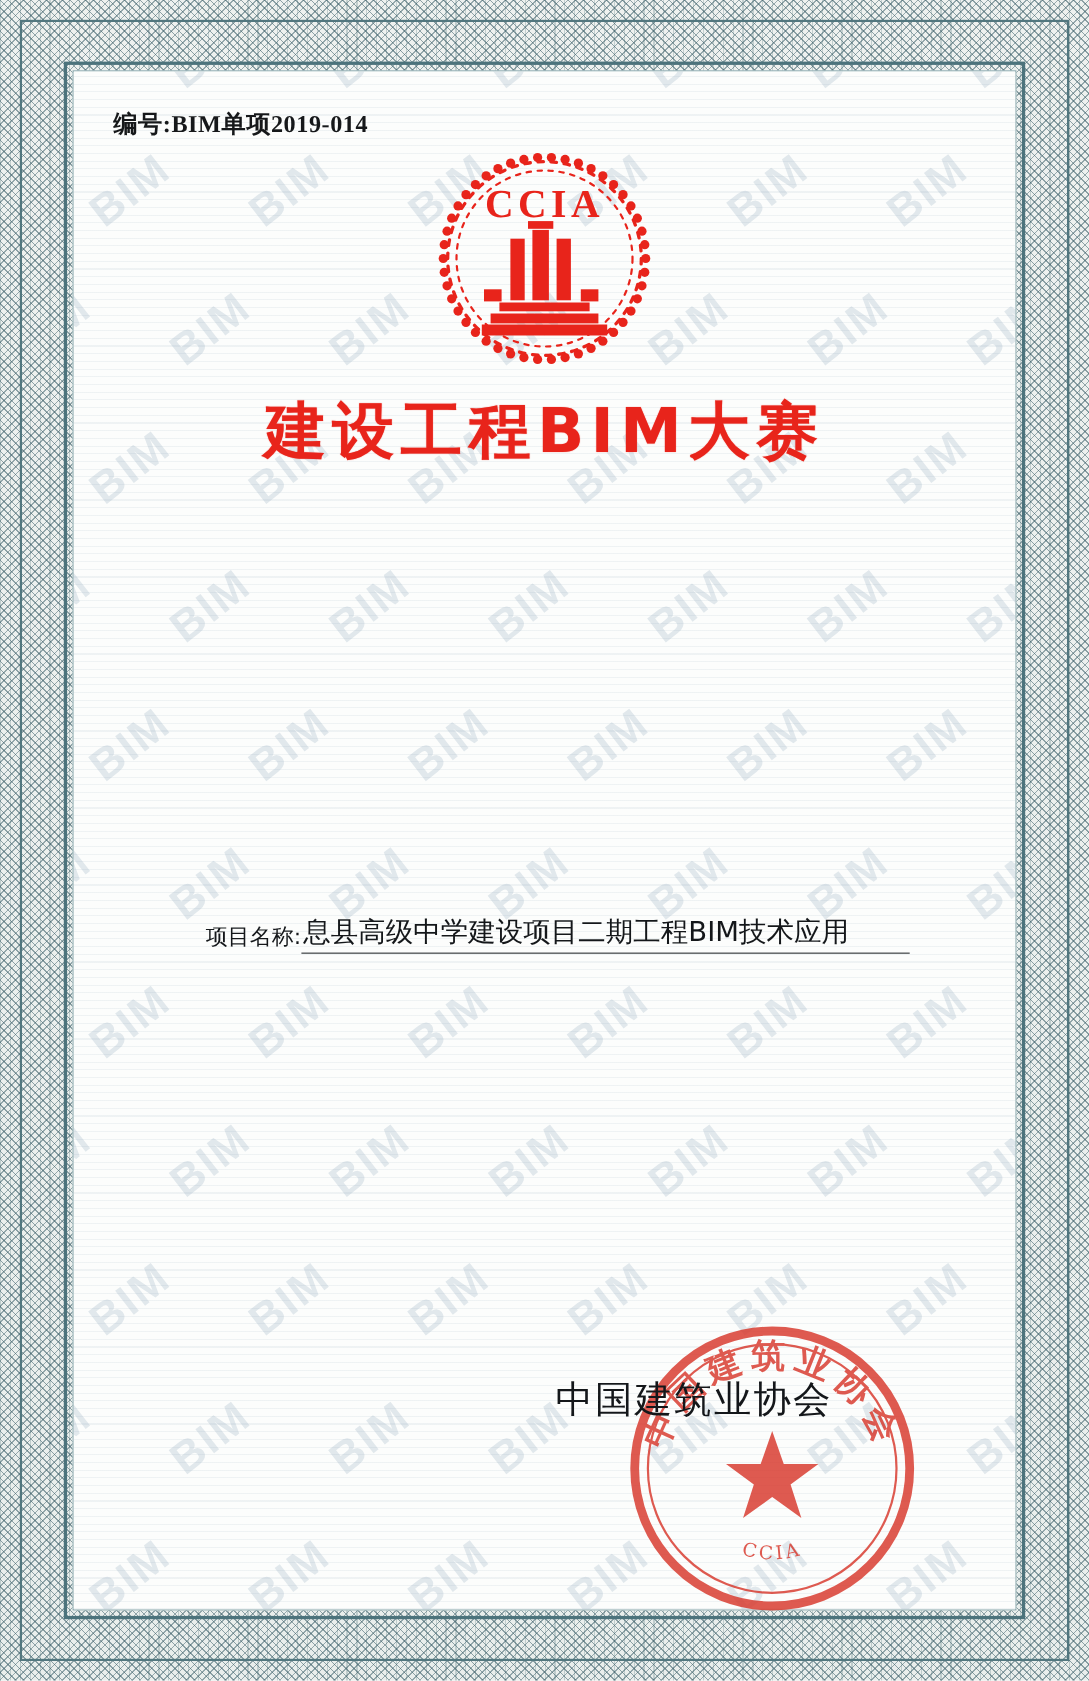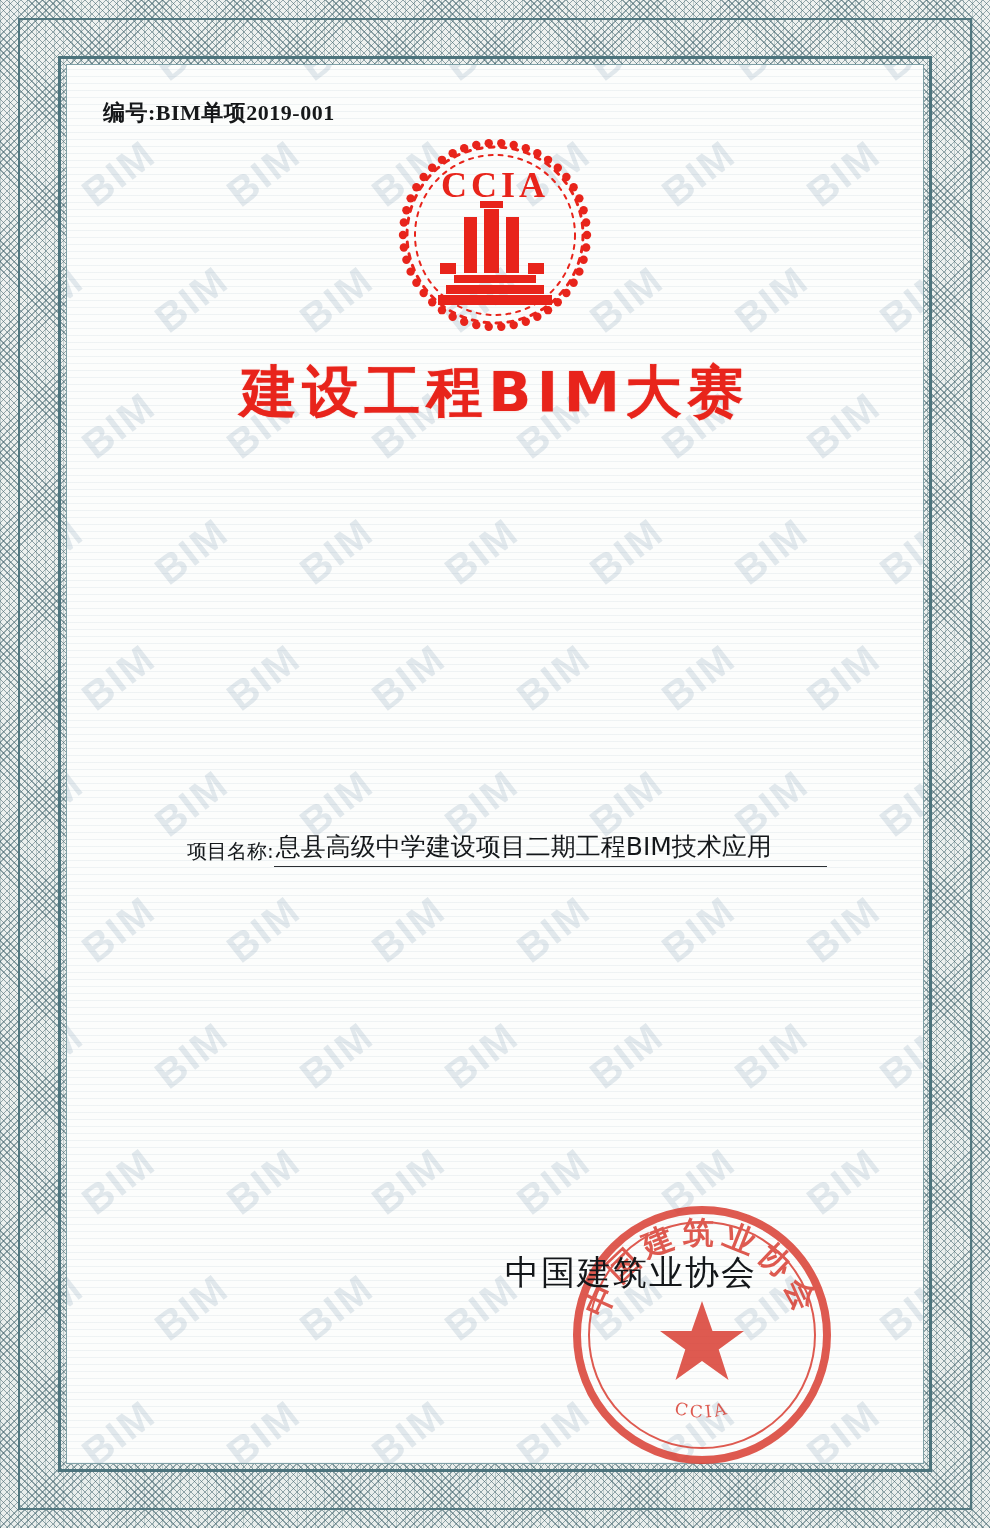--- a/index.html
+++ b/index.html
@@ -332,21 +332,21 @@
         <span class="wm" style="left: 217px; top: 1386px;">BIM</span>
         <span class="wm" style="left: 362px; top: 1386px;">BIM</span>
         <span class="wm" style="left: 507px; top: 1386px;">BIM</span>
         <span class="wm" style="left: 652px; top: 1386px;">BIM</span>
         <span class="wm" style="left: 797px; top: 1386px;">BIM</span>
       </div>
   </div>
 
   <div class="content">
 
-    <div class="serial">编号:BIM单项2019-001</div>
+    <div class="serial">编号:BIM单项2019-014</div>
 
     <div class="emblem">
       <svg width="230" height="200" viewBox="0 0 230 200" aria-hidden="true">
 
         <g fill="#e8241b">
 
           <g id="beads">
               <circle cx="207.00" cy="100.00" r="4.2"></circle>
               <circle cx="206.14" cy="112.53" r="4.2"></circle>
               <circle cx="203.59" cy="124.82" r="4.2"></circle>

